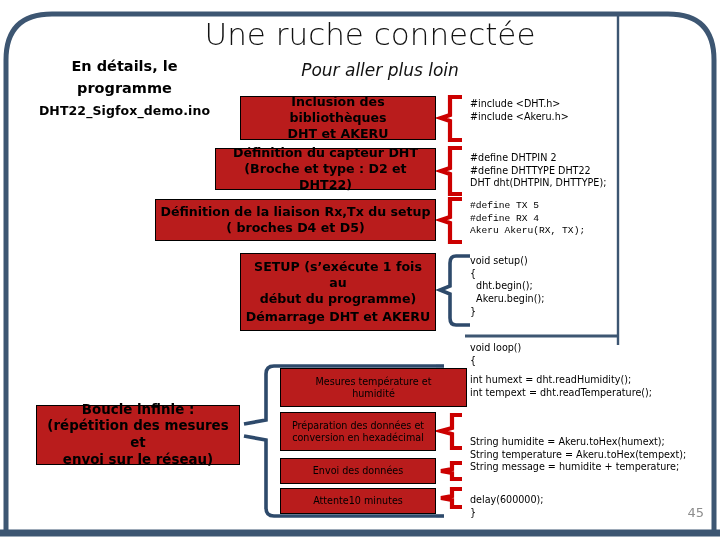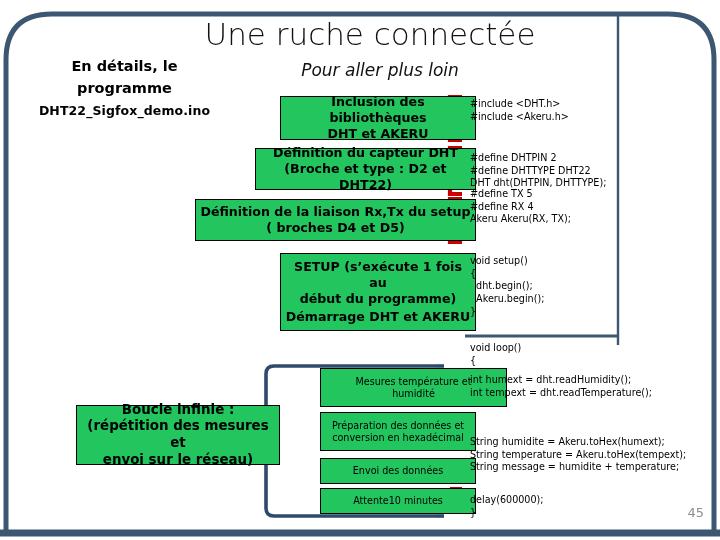--- a/index.html
+++ b/index.html
@@ -26,23 +26,23 @@
     font-size:17px;font-style:italic;color:#111;font-weight:400;
   }
   .lead{
     position:absolute;left:22px;top:56px;width:205px;text-align:center;
     font-size:14.5px;color:#000;font-weight:600;line-height:1.5;
   }
   .lead .fname{font-size:12.5px;font-weight:600;letter-spacing:.1px;}
 
   .box{
     position:absolute;box-sizing:border-box;border:1.4px solid #000;
-    background:#22c55e;display:flex;flex-direction:column;align-items:center;
+    background:#b91c1c;display:flex;flex-direction:column;align-items:center;
     justify-content:center;text-align:center;color:#000;
-    font-weight:600;line-height:1.25;padding:2px 4px;margin-left:40px;
+    font-weight:600;line-height:1.25;padding:2px 4px;
   }
   .box .ln{display:block;}
   .box.b1{left:240px;top:96px;width:196px;height:44px;font-size:12.6px;}
   .box.b2{left:215px;top:148px;width:221px;height:42px;font-size:12.6px;}
   .box.b3{left:155px;top:199px;width:281px;height:42px;font-size:12.6px;}
   .box.b4{left:240px;top:253px;width:196px;height:78px;font-size:12.6px;
           justify-content:space-around;padding:5px 4px;}
   .box.b4 .p{display:block;}
   .box.b4 .p.sp{margin-top:2px;}
 
@@ -52,21 +52,21 @@
   .box.s3{left:280px;top:458px;width:156px;height:26px;font-size:9.6px;font-weight:500;}
   .box.s4{left:280px;top:488px;width:156px;height:26px;font-size:9.6px;font-weight:500;}
 
   .code{
     position:absolute;color:#000;font-size:9.6px;line-height:1.32;
     font-family:"DejaVu Sans","Liberation Sans",sans-serif;font-weight:500;
     white-space:pre;
   }
   .c-include{left:470px;top:98px;}
   .c-define{left:470px;top:152px;}
-  .c-txrx{left:470px;top:188px;}
+  .c-txrx{left:470px;top:200px;font-family:Liberation Mono, monospace;}
   .c-setup{left:470px;top:255px;}
   .c-loophdr{left:470px;top:342px;}
   .c-read{left:470px;top:374px;}
   .c-string{left:470px;top:436px;}
   .c-send{left:470px;top:468px;}
   .c-delay{left:470px;top:494px;}
 
   .pagenum{
     position:absolute;right:16px;top:505px;font-size:13px;color:#8d8d8d;
     font-weight:400;

